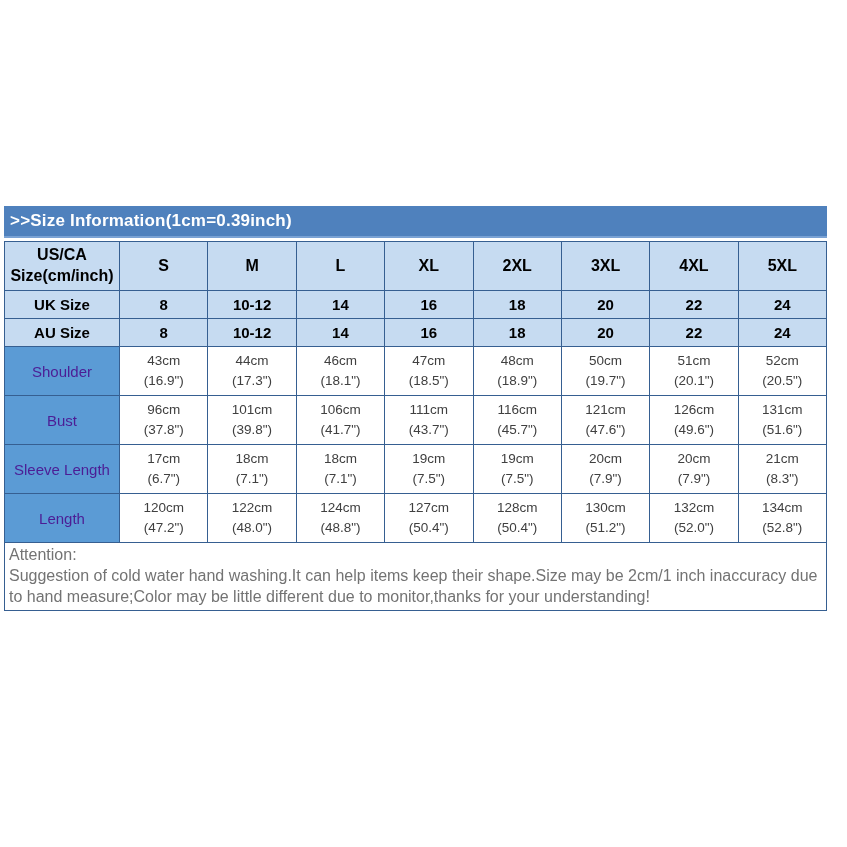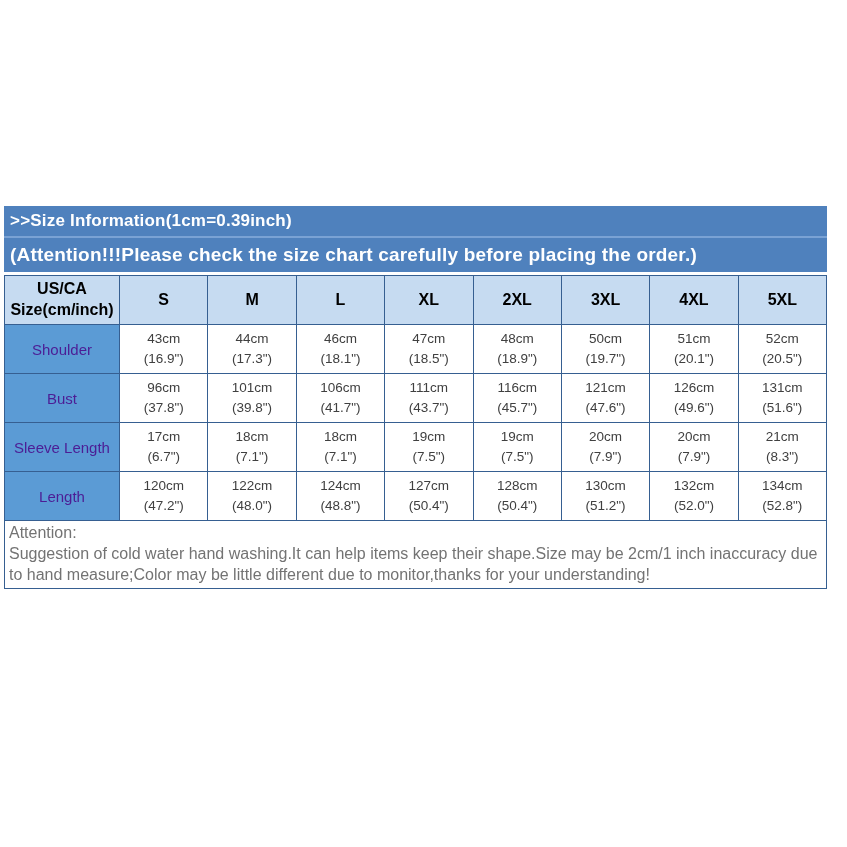--- a/index.html
+++ b/index.html
@@ -37,21 +37,20 @@
   }
 </style>
 </head>
 <body>
 
 <div class="canvas">
   <div class="content">
 
     <div class="bar bar1">&gt;&gt;Size Information(1cm=0.39inch)</div>
 
-    <div class="bar bar2">(Attention!!!Please check the size chart carefully before placing the order.)</div>
 
     <table class="size-table">
       <colgroup>
         <col class="col-corner">
         <col>
           <col>
           <col>
           <col>
           <col>
           <col>
@@ -68,20 +67,42 @@
             <th>M</th>
             <th>L</th>
             <th>XL</th>
             <th>2XL</th>
             <th>3XL</th>
             <th>4XL</th>
             <th>5XL</th>
           </tr>
       </thead>
       <tbody id="table-body">
+          <tr class="conv-row">
+            <td>UK Size</td>
+            <td>8</td>
+            <td>10-12</td>
+            <td>14</td>
+            <td>16</td>
+            <td>18</td>
+            <td>20</td>
+            <td>22</td>
+            <td>24</td>
+          </tr>
+          <tr class="conv-row">
+            <td>AU Size</td>
+            <td>8</td>
+            <td>10-12</td>
+            <td>14</td>
+            <td>16</td>
+            <td>18</td>
+            <td>20</td>
+            <td>22</td>
+            <td>24</td>
+          </tr>
           <tr class="meas-row">
             <td class="label">Shoulder</td>
             <td class="val">
               <div>43cm</div>
               <div>(16.9")</div>
             </td>
             <td class="val">
               <div>44cm</div>
               <div>(17.3")</div>
             </td>

